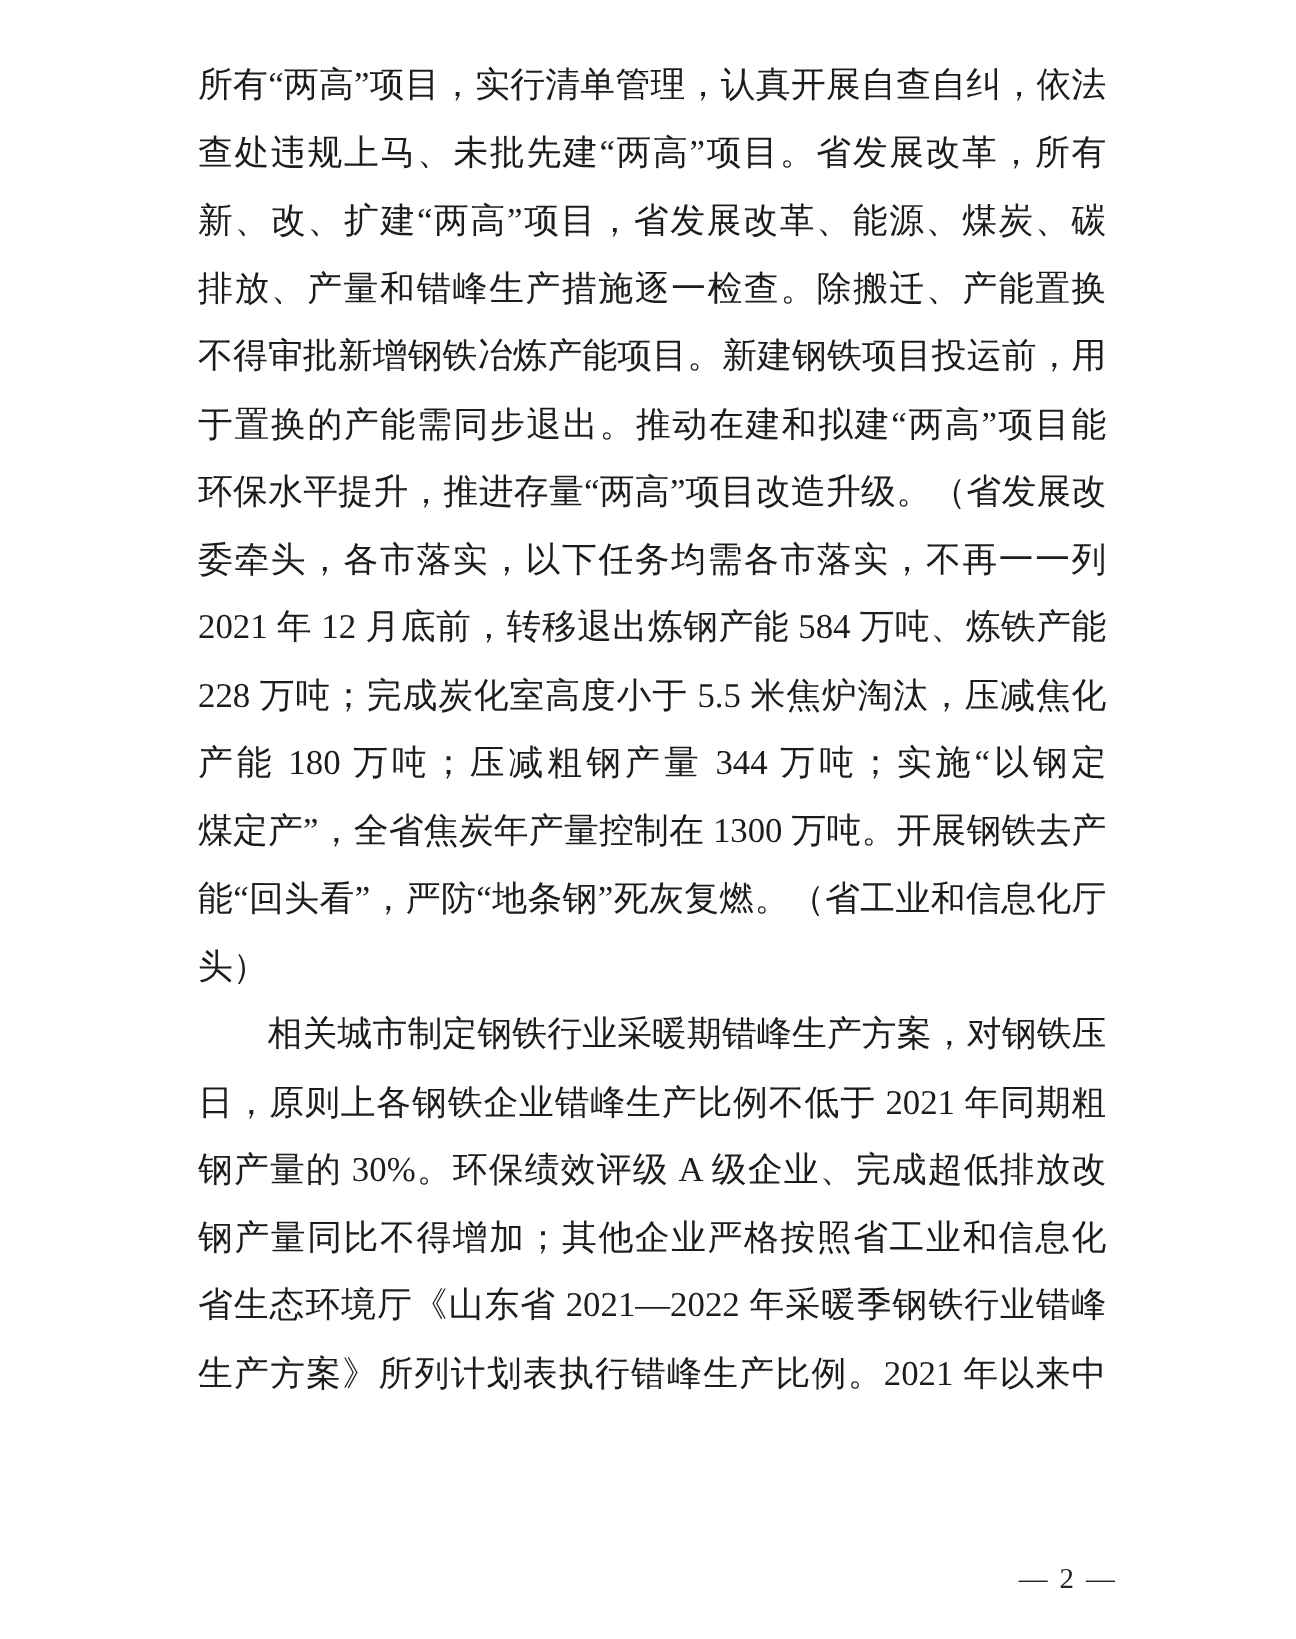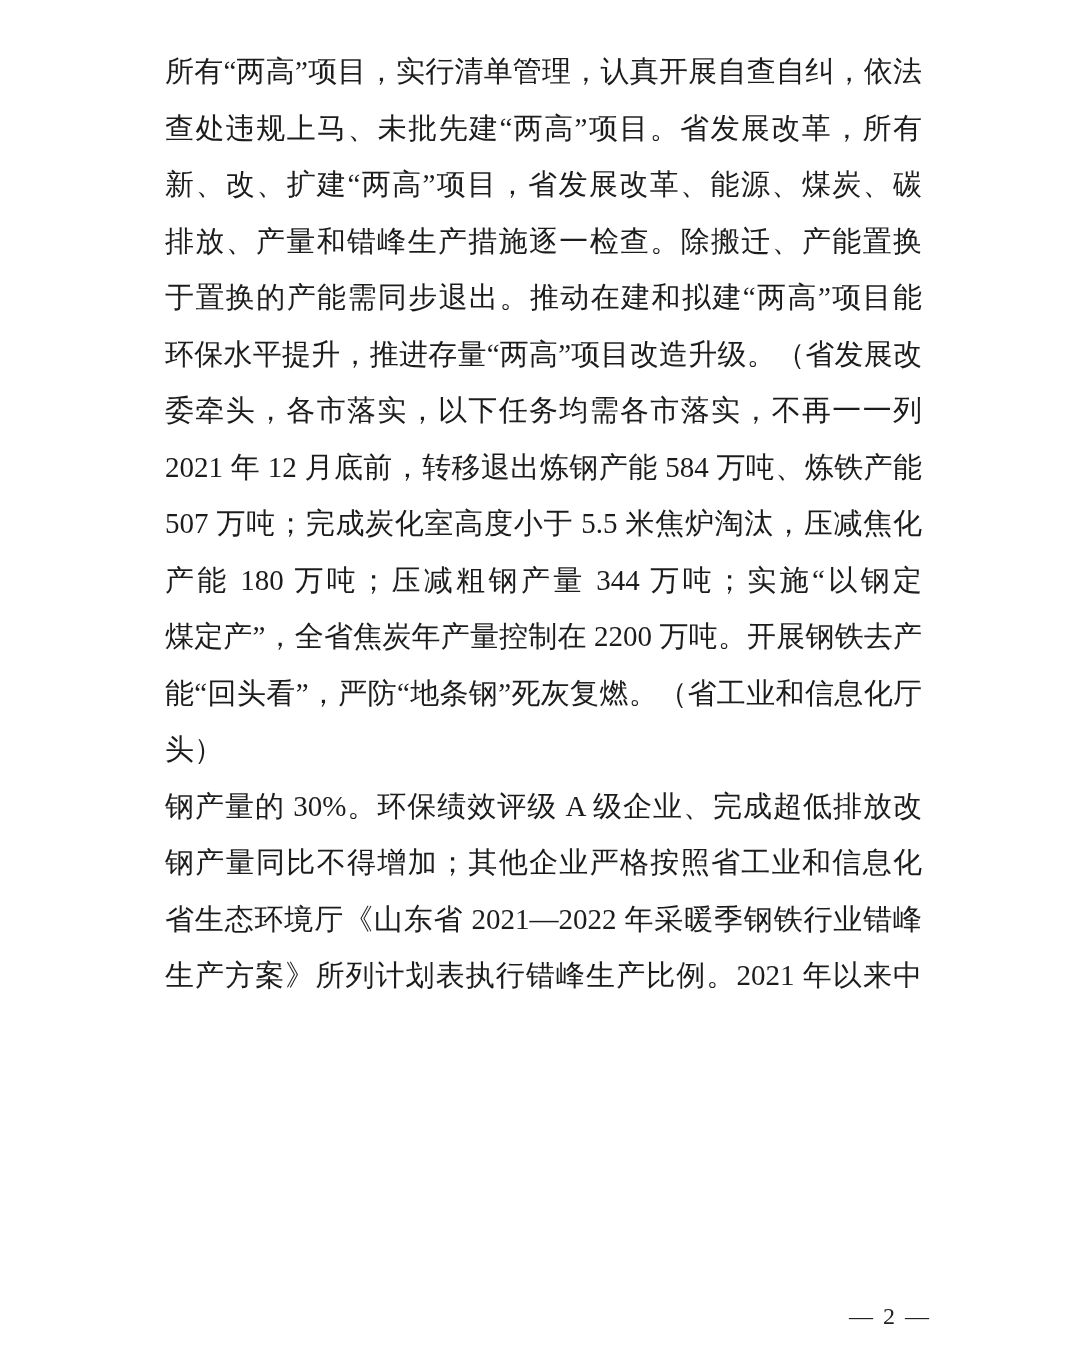--- a/index.html
+++ b/index.html
@@ -55,32 +55,35 @@
 
 <div class="page">
 
   <div class="text-block">
 
     <div>
       <div class="line">所有“两高”项目，实行清单管理，认真开展自查自纠，依法</div>
       <div class="line">查处违规上马、未批先建“两高”项目。省发展改革，所有</div>
       <div class="line">新、改、扩建“两高”项目，省发展改革、能源、煤炭、碳</div>
       <div class="line">排放、产量和错峰生产措施逐一检查。除搬迁、产能置换外，</div>
+      <div class="line">不得审批新增钢铁冶炼产能项目。新建钢铁项目投运前，用</div>
       <div class="line">于置换的产能需同步退出。推动在建和拟建“两高”项目能效、</div>
       <div class="line">环保水平提升，推进存量“两高”项目改造升级。（省发展改革</div>
       <div class="line">委牵头，各市落实，以下任务均需各市落实，不再一一列出）</div>
       <div class="line">2021 年 12 月底前，转移退出炼钢产能 584 万吨、炼铁产能</div>
-      <div class="line">507 万吨；完成炭化室高度小于 5.5 米焦炉淘汰，压减焦化</div>
+      <div class="line">228 万吨；完成炭化室高度小于 5.5 米焦炉淘汰，压减焦化</div>
       <div class="line">产能 180 万吨；压减粗钢产量 344 万吨；实施“以钢定焦”“以</div>
-      <div class="line">煤定产”，全省焦炭年产量控制在 2200 万吨。开展钢铁去产</div>
+      <div class="line">煤定产”，全省焦炭年产量控制在 1300 万吨。开展钢铁去产</div>
       <div class="line">能“回头看”，严防“地条钢”死灰复燃。（省工业和信息化厅牵</div>
       <div class="line no-justify">头）</div>
     </div>
 
     <div>
+      <div class="line indent">相关城市制定钢铁行业采暖期错峰生产方案，对钢铁压</div>
+      <div class="line">日，原则上各钢铁企业错峰生产比例不低于 2021 年同期粗</div>
       <div class="line">钢产量的 30%。环保绩效评级 A 级企业、完成超低排放改造</div>
       <div class="line">钢产量同比不得增加；其他企业严格按照省工业和信息化厅、</div>
       <div class="line">省生态环境厅《山东省 2021—2022 年采暖季钢铁行业错峰</div>
       <div class="line">生产方案》所列计划表执行错峰生产比例。2021 年以来中央</div>
     </div>
 
   </div>
 
   <div class="page-footer">— 2 —</div>
 

